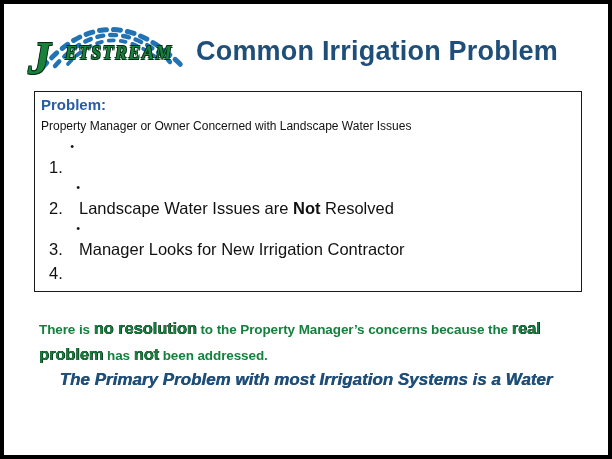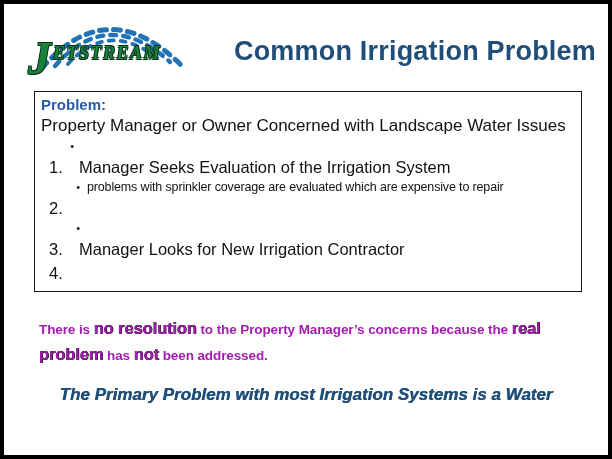--- a/index.html
+++ b/index.html
@@ -13,61 +13,61 @@
   
   .header { display:flex; align-items:flex-start; padding:8px 12px 0 24px; height:84px; box-sizing:border-box; }
   .logo { position:relative; width:168px; height:76px; flex:0 0 auto; }
   .logo svg { position:absolute; top:0; left:0; }
   .logo-j {
     position:absolute; left:0px; top:24px;
     font-family:"Liberation Serif", serif; font-style:italic; font-weight:bold;
     font-size:46px; line-height:1; color:#17823c;
     text-shadow:0.8px 0.8px 0 #062b14, -0.8px -0.8px 0 #062b14, 0.8px -0.8px 0 #062b14, -0.8px 0.8px 0 #062b14;
   }
-  .logo-words { position:absolute; left:25px; top:32px; font-family:"Liberation Serif", serif; font-style:italic; font-weight:bold; color:#17823c; }
+  .logo-words { position:absolute; left:37px; top:32px; font-family:"Liberation Serif", serif; font-style:italic; font-weight:bold; color:#17823c; }
   .logo-word1 {
     display:block; font-size:18px; letter-spacing:1.5px; line-height:18px;
     text-shadow:0.7px 0.7px 0 #062b14, -0.7px -0.7px 0 #062b14, 0.7px -0.7px 0 #062b14, -0.7px 0.7px 0 #062b14;
   }
   .logo-word2 {
     display:block; font-size:15px; letter-spacing:1.2px; line-height:16px; margin-left:6px;
     text-shadow:0.7px 0.7px 0 #062b14, -0.7px -0.7px 0 #062b14, 0.7px -0.7px 0 #062b14, -0.7px 0.7px 0 #062b14;
   }
   .page-title {
-    flex:1; text-align:right; margin-top:24px;
+    flex:1; text-align:left; margin-top:24px;
     color:#1f4e79; font-size:27px; font-weight:bold; letter-spacing:0.2px;
     white-space:nowrap;
   }
   
   .problem-box {
     margin:3px 26px 0 30px; border:1.5px solid #1a1a1a;
     padding:3px 20px 6px 6px; background:#fff;
   }
   .pb-label { color:#2a5ca6; font-weight:bold; font-size:15px; line-height:19px; }
-  .pb-intro { color:#111; font-size:17px; line-height:24px; white-space:nowrap; }
+  .pb-intro { color:#111; font-size:12px; line-height:24px; white-space:nowrap; }
   .pb-bullet-row { display:flex; font-size:12.5px; line-height:17px; color:#111; letter-spacing:-0.15px; white-space:nowrap; }
   .pb-bullet-row .glyph { width:18px; text-align:center; flex:0 0 auto; font-size:11px; }
   .pb-bullet-row.intro-indent { padding-left:22px; }
   .pb-bullet-row.item-indent { padding-left:28px; }
   .pb-item { display:flex; font-size:16.5px; line-height:24px; color:#111; white-space:nowrap; }
   .pb-num { flex:0 0 30px; padding-left:8px; box-sizing:content-box; }
   .pb-item .bold { font-weight:bold; }
   
   .summary {
     margin:24px 0 0 35px; width:528px;
-    font-size:13.5px; font-weight:bold; color:#a21caf; line-height:25px;
+    font-size:13.5px; font-weight:bold; color:#15803d; line-height:25px;
     letter-spacing:-0.1px;
   }
   .summary .em {
     font-size:16.5px; font-weight:bold;
     text-shadow:0.45px 0 0 #000, 0 0.3px 0 #000;
   }
   
   .conclusion {
-    margin-top:15px; text-align:center;
+    margin-top:0; text-align:center;
     color:#1f4e79; font-weight:bold; font-style:italic;
     font-size:17px; line-height:23px; white-space:nowrap;
     text-shadow:0.4px 0 0 #1f4e79;
   }
 </style>
 </head>
 <body>
 
 <div class="slide">
 
@@ -90,29 +90,28 @@
 
   <div class="problem-box">
     <div class="pb-label">Problem:</div>
     <div class="pb-intro">Property Manager or Owner Concerned with Landscape Water Issues</div>
     <div class="pb-bullet-row intro-indent">
       <span class="glyph">•</span>
     </div>
 
     <div class="pb-item">
       <span class="pb-num">1.</span>
-      <span><span>Manager Seeks Evaluation of the Irrigation System</span><span class="bold"></span><span></span></span>
     </div>
     <div class="pb-bullet-row item-indent">
       <span class="glyph">•</span>
-      <span>problems with sprinkler coverage are evaluated which are expensive to repair</span>
     </div>
 
     <div class="pb-item">
       <span class="pb-num">2.</span>
+      <span><span>Landscape Water Issues are </span><span class="bold">Not</span><span> Resolved</span></span>
     </div>
     <div class="pb-bullet-row item-indent">
       <span class="glyph">•</span>
     </div>
 
     <div class="pb-item">
       <span class="pb-num">3.</span>
       <span><span>Manager Looks for New Irrigation Contractor</span><span class="bold"></span><span></span></span>
     </div>
 

